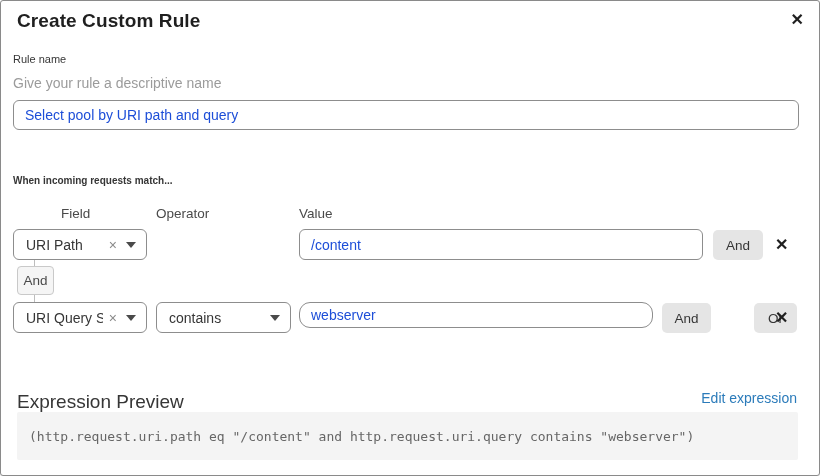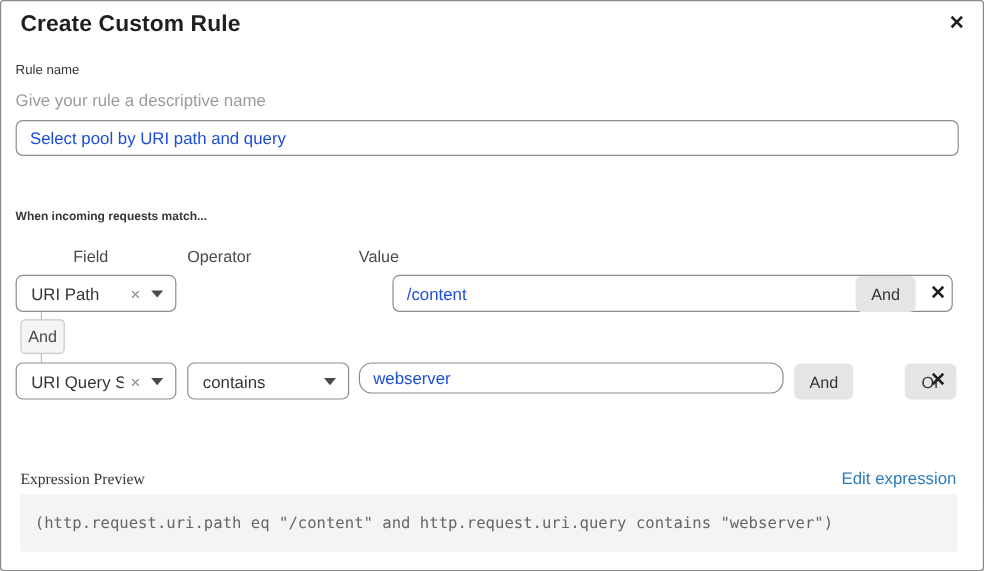--- a/index.html
+++ b/index.html
@@ -79,21 +79,21 @@
     width: 0; height: 0;
     border-left: 5px solid transparent;
     border-right: 5px solid transparent;
     border-top: 6px solid #4a4a4a;
     flex: 0 0 auto;
   }
   .row1 { top: 228px; }
   .row2 { top: 301px; }
   .field-select { left: 12px; width: 134px; }
   .operator-select { left: 155px; width: 135px; }
-  .value-input-1 { left: 298px; top: 228px; width: 467px; height: 31px; margin-left: 28px; }
+  .value-input-1 { left: 298px; top: 228px; width: 404px; height: 31px; }
   .value-input-2 { left: 298px; top: 301px; width: 354px; height: 26px; border-radius: 11px; }
 
   .logic-btn {
     height: 30px;
     background: #e5e5e5;
     border: none; border-radius: 5px;
     font-family: "Liberation Sans", sans-serif;
     font-size: 13.5px; color: #363636;
     display: flex; align-items: center; justify-content: center;
     cursor: pointer;
@@ -120,21 +120,21 @@
     background: #f5f5f5;
     border: 1px solid #c9c9c9;
     border-radius: 4px;
     font-size: 13.5px; color: #4a4a4a;
     display: flex; align-items: center; justify-content: center;
     cursor: pointer;
   }
 
   .expr-label {
     left: 16px; top: 390px;
-    font-size: 13px; color: #363636; font-family: Liberation Serif, serif;
+    font-size: 19px; color: #363636;
   }
   .edit-link {
     right: 22px; top: 389px;
     font-size: 14px; color: #2b7bba;
     cursor: pointer;
   }
   .code-block {
     left: 16px; top: 411px;
     width: 781px; height: 48px;
     background: #f4f4f4;

